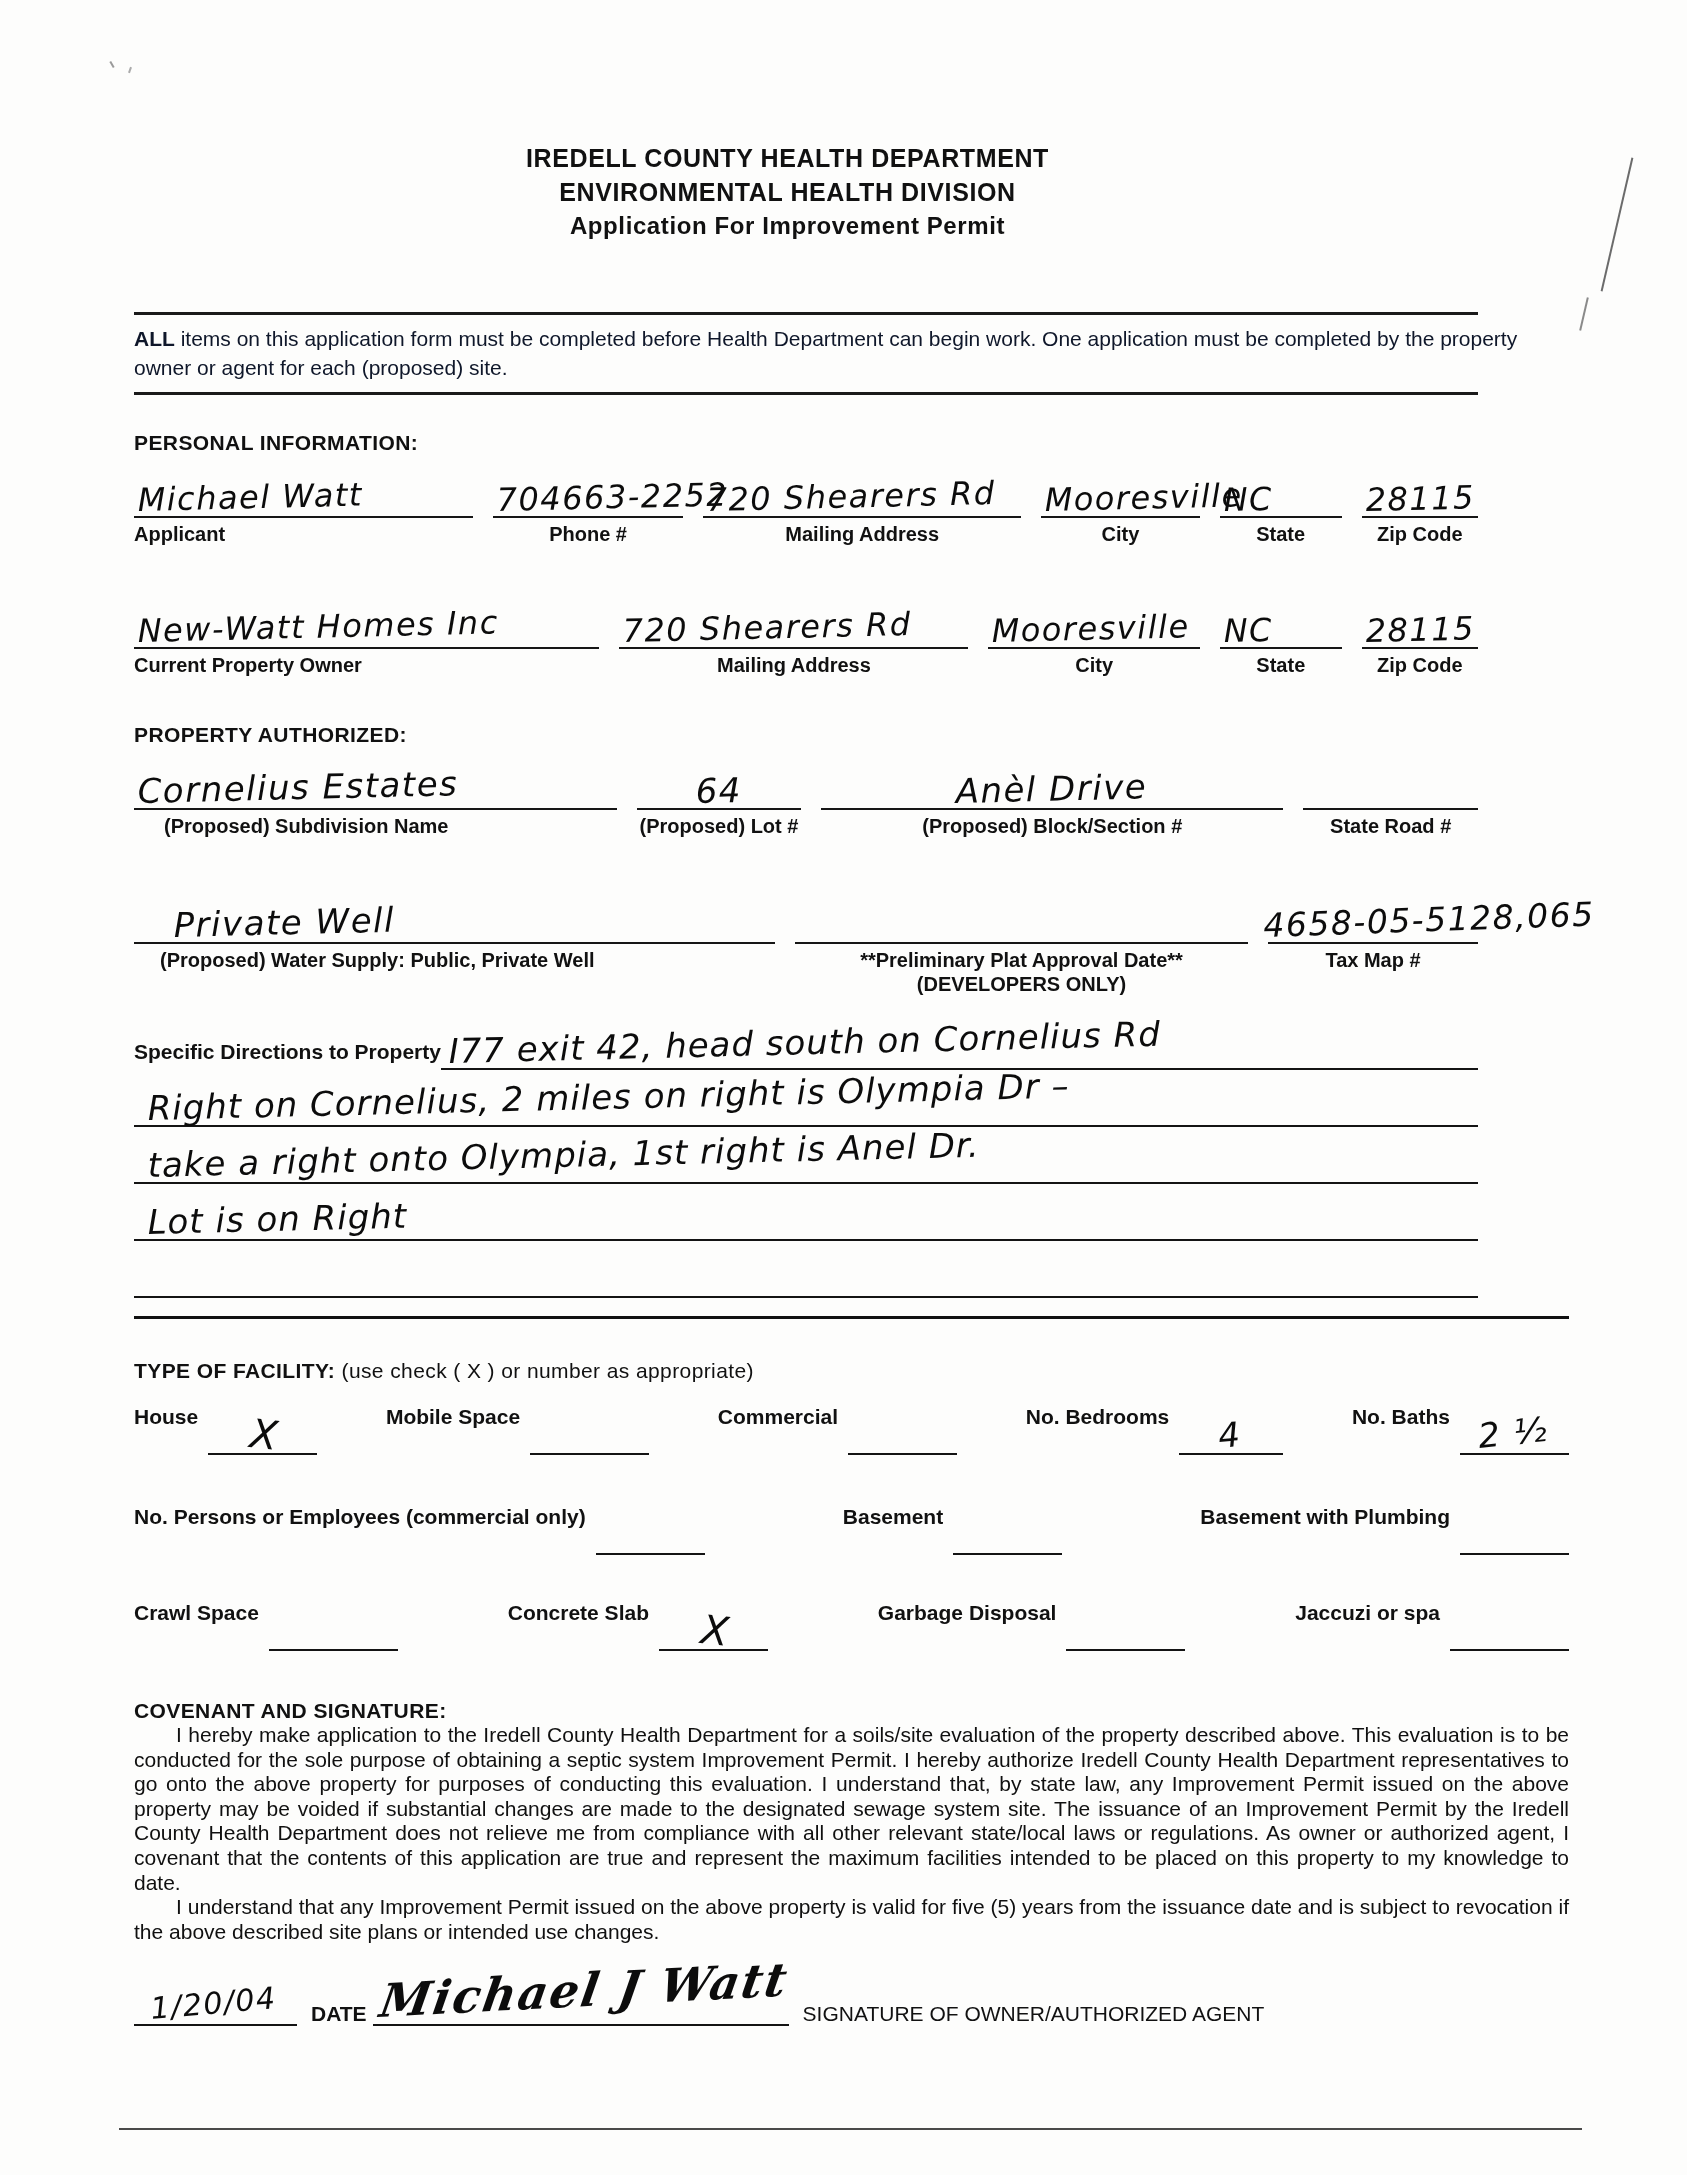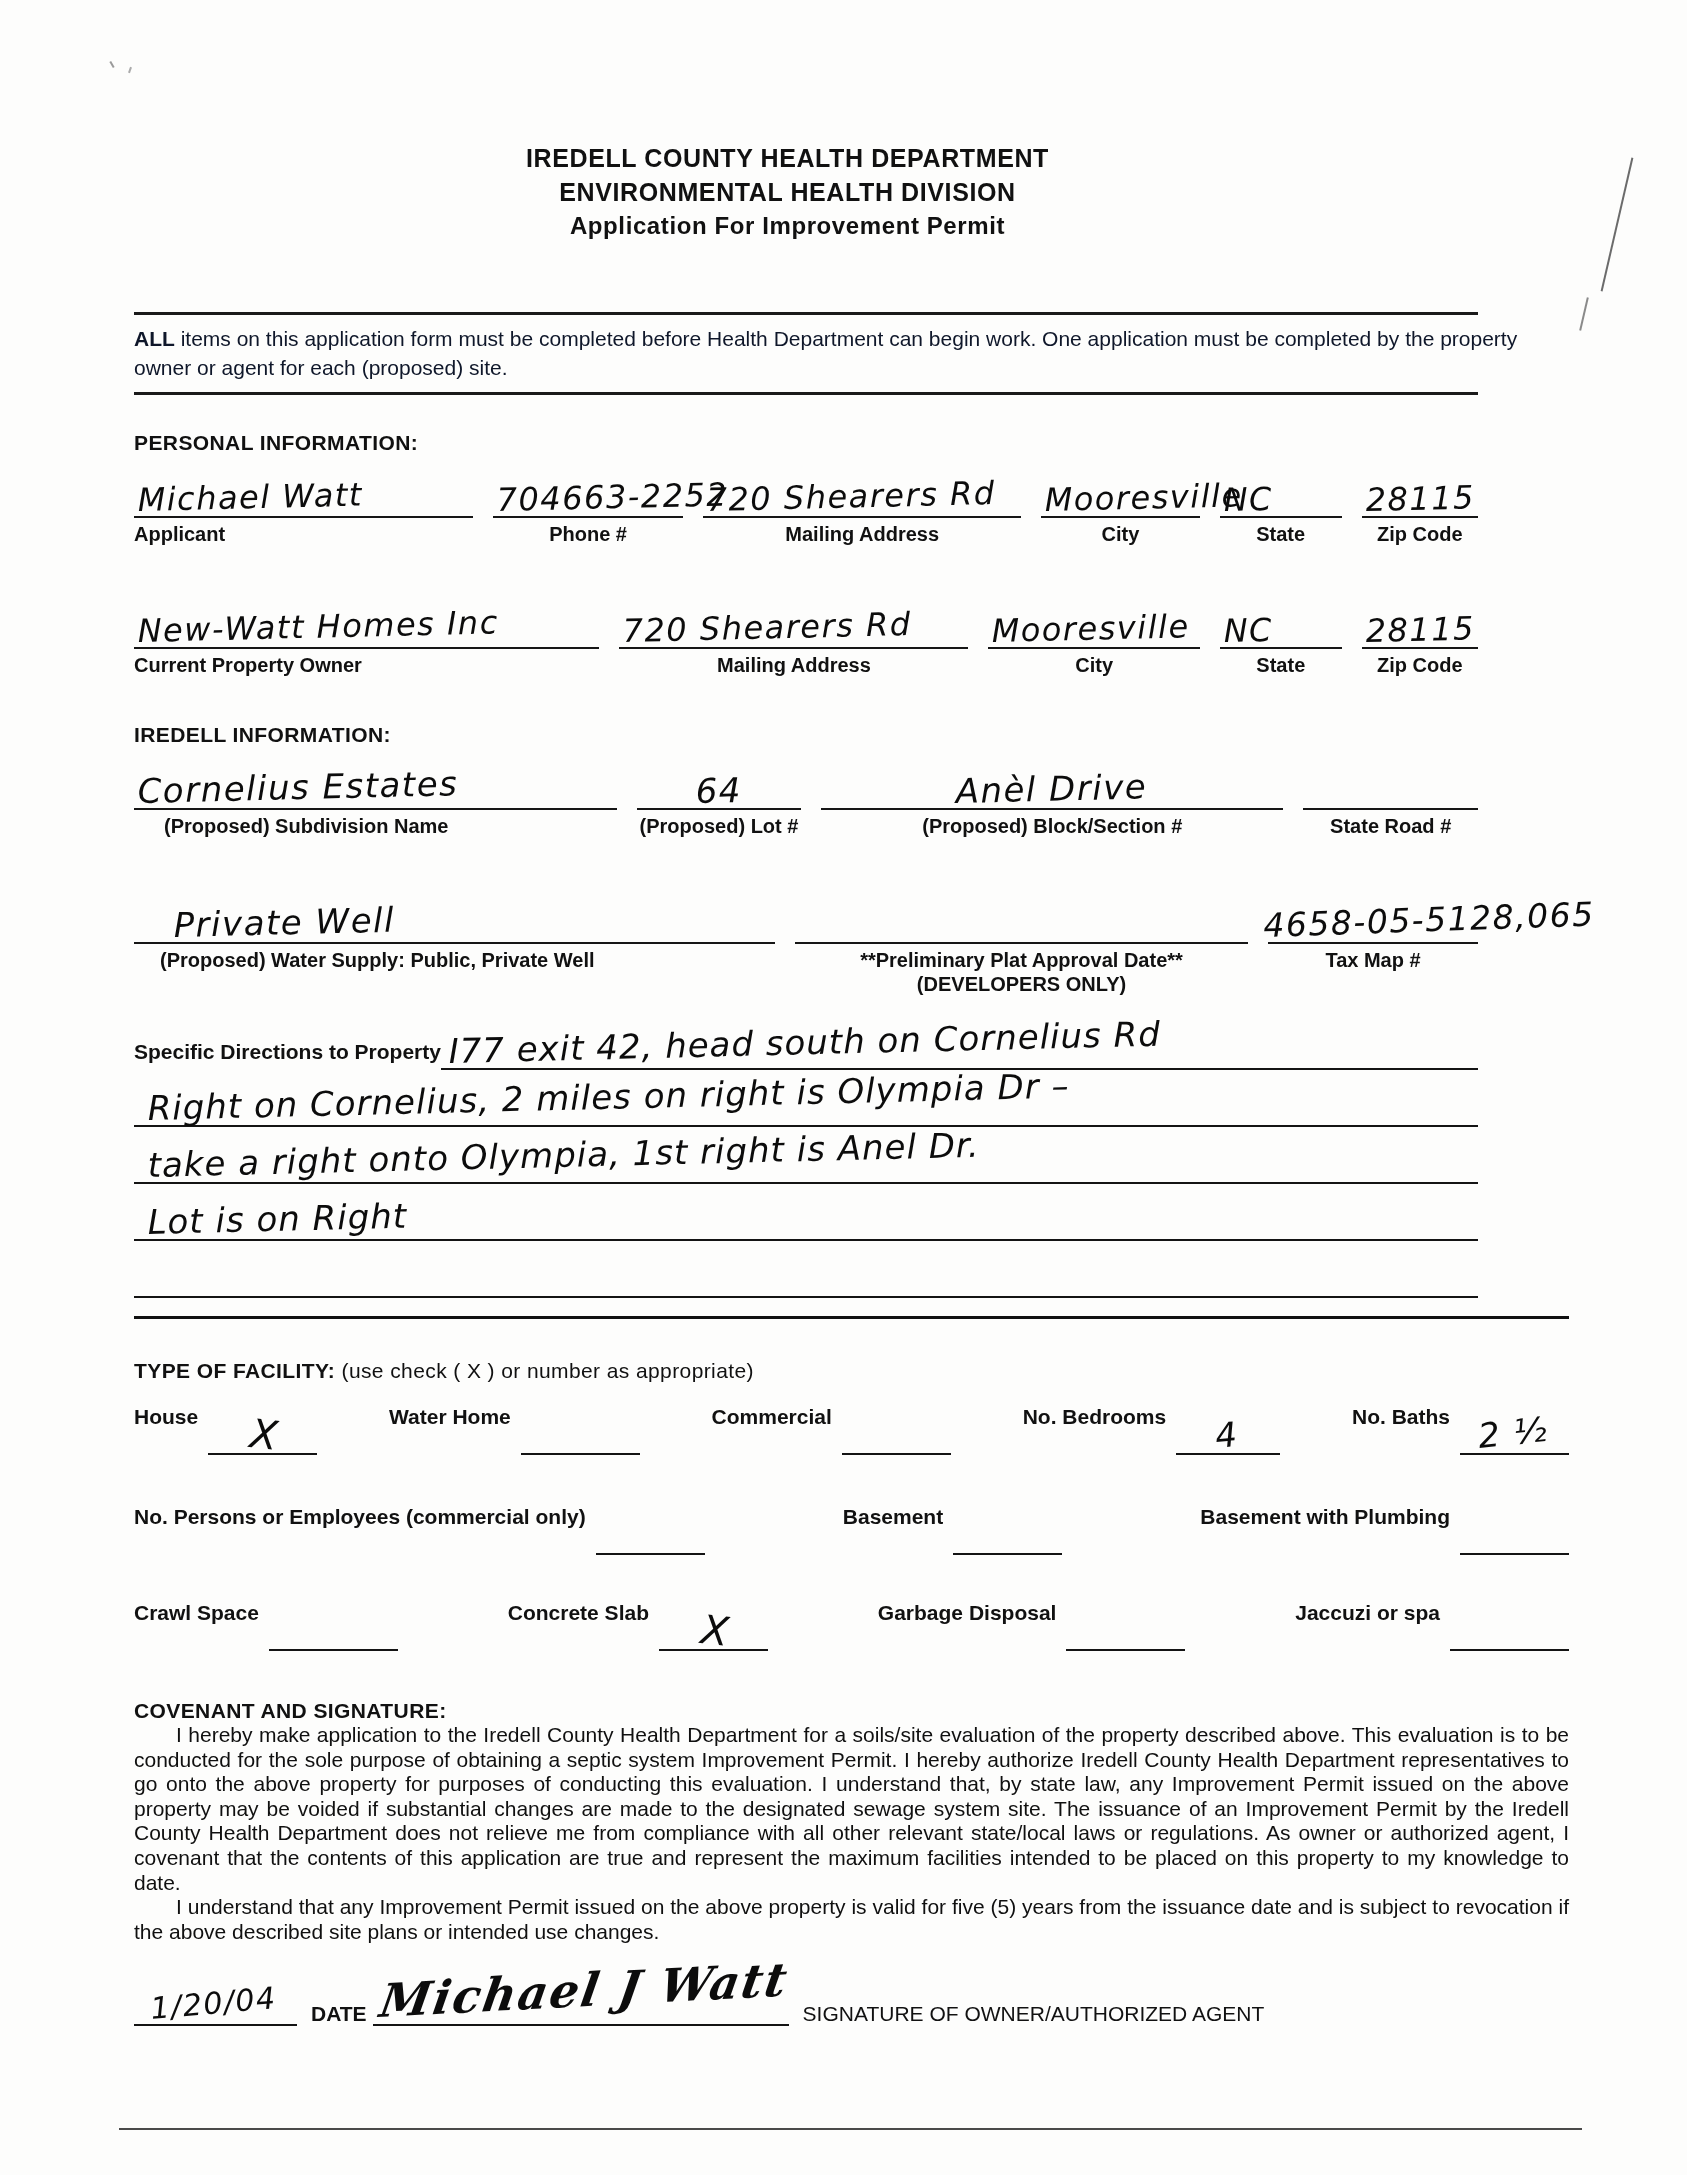--- a/index.html
+++ b/index.html
@@ -170,21 +170,21 @@
         <div class="flabel">State</div>
       </div>
       <div class="field" style="flex:110 0 0;">
         <div class="vline">
             <span class="hw">28115</span>
           </div>
         <div class="flabel">Zip Code</div>
       </div>
     </div>
 
-    <p class="sect" style="margin-top:46px;">IREDELL INFORMATION:</p>
+    <p class="sect" style="margin-top:46px;">PROPERTY AUTHORIZED:</p>
 
     <div class="frow" style="margin-top:8px;">
       <div class="field" style="flex:470 0 0;">
         <div class="vline">
             <span class="hw hw-big">Cornelius Estates</span>
           </div>
         <div class="flabel left" style="padding-left:30px;">(Proposed) Subdivision Name</div>
       </div>
       <div class="field" style="flex:160 0 0;">
         <div class="vline" style="justify-content:center;">
@@ -253,21 +253,21 @@
     <p class="sect" style="margin-top:40px;"><span>TYPE OF FACILITY:</span> <span style="font-weight:normal;">(use check ( X ) or number as appropriate)</span></p>
 
     <div class="facrow" style="margin-top:22px;">
       <div class="funit">
         <span class="finline">House</span>
         <span class="uline w110">
             <span class="hw hw-check">X</span>
           </span>
       </div>
       <div class="funit">
-        <span class="finline">Water Home</span>
+        <span class="finline">Mobile Space</span>
         <span class="uline w120">
             <span class="hw hw-check"></span>
           </span>
       </div>
       <div class="funit">
         <span class="finline">Commercial</span>
         <span class="uline w110">
             <span class="hw hw-check"></span>
           </span>
       </div>

